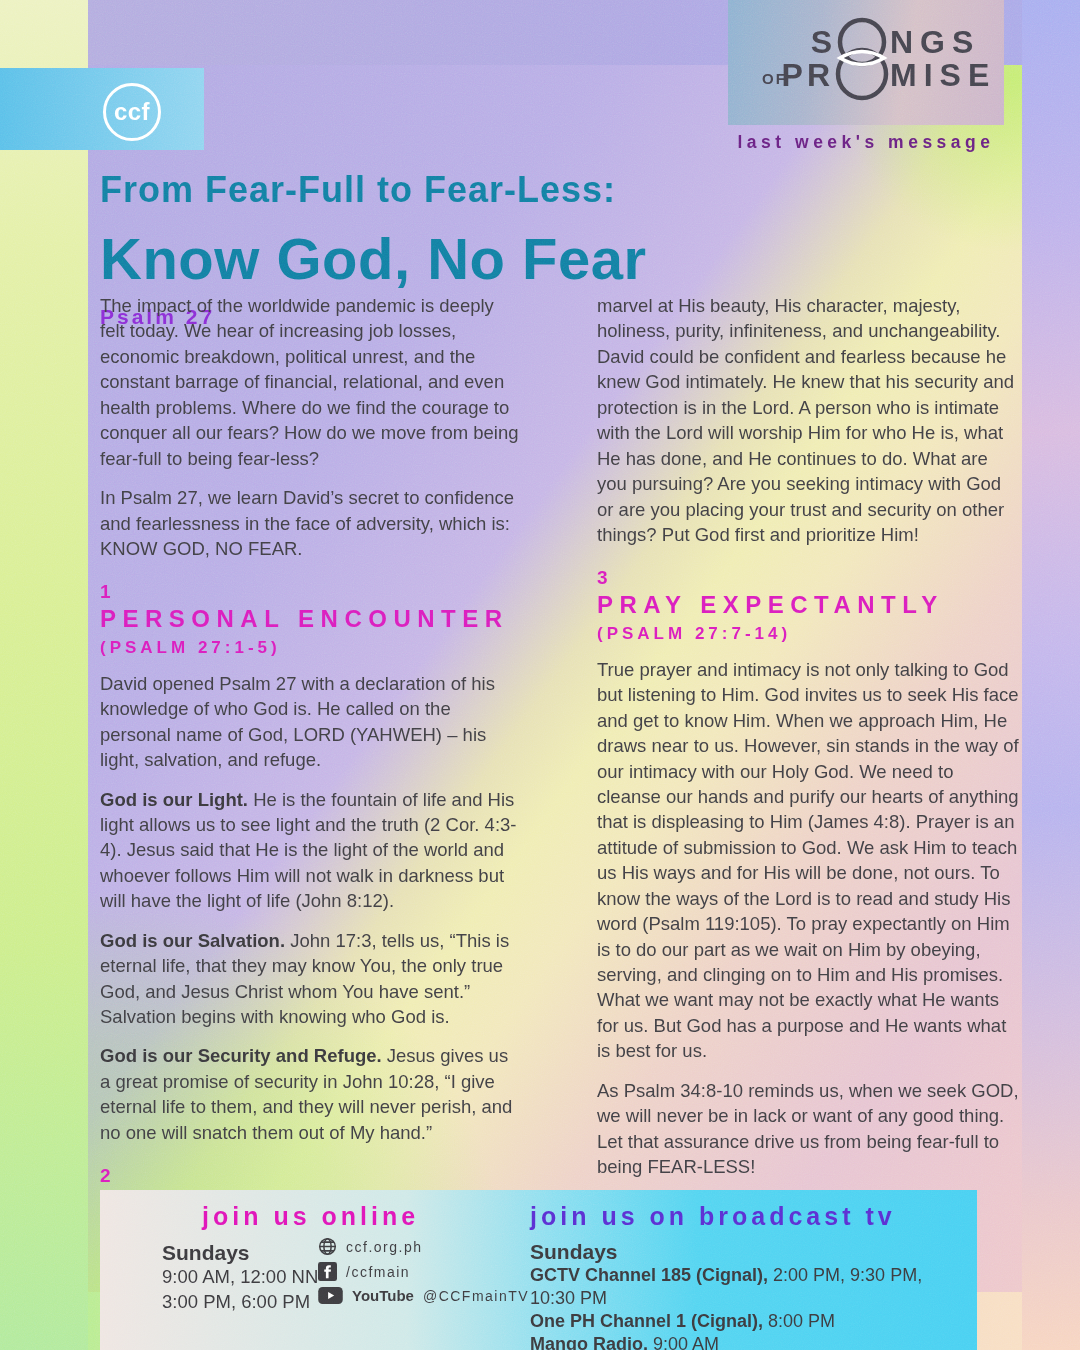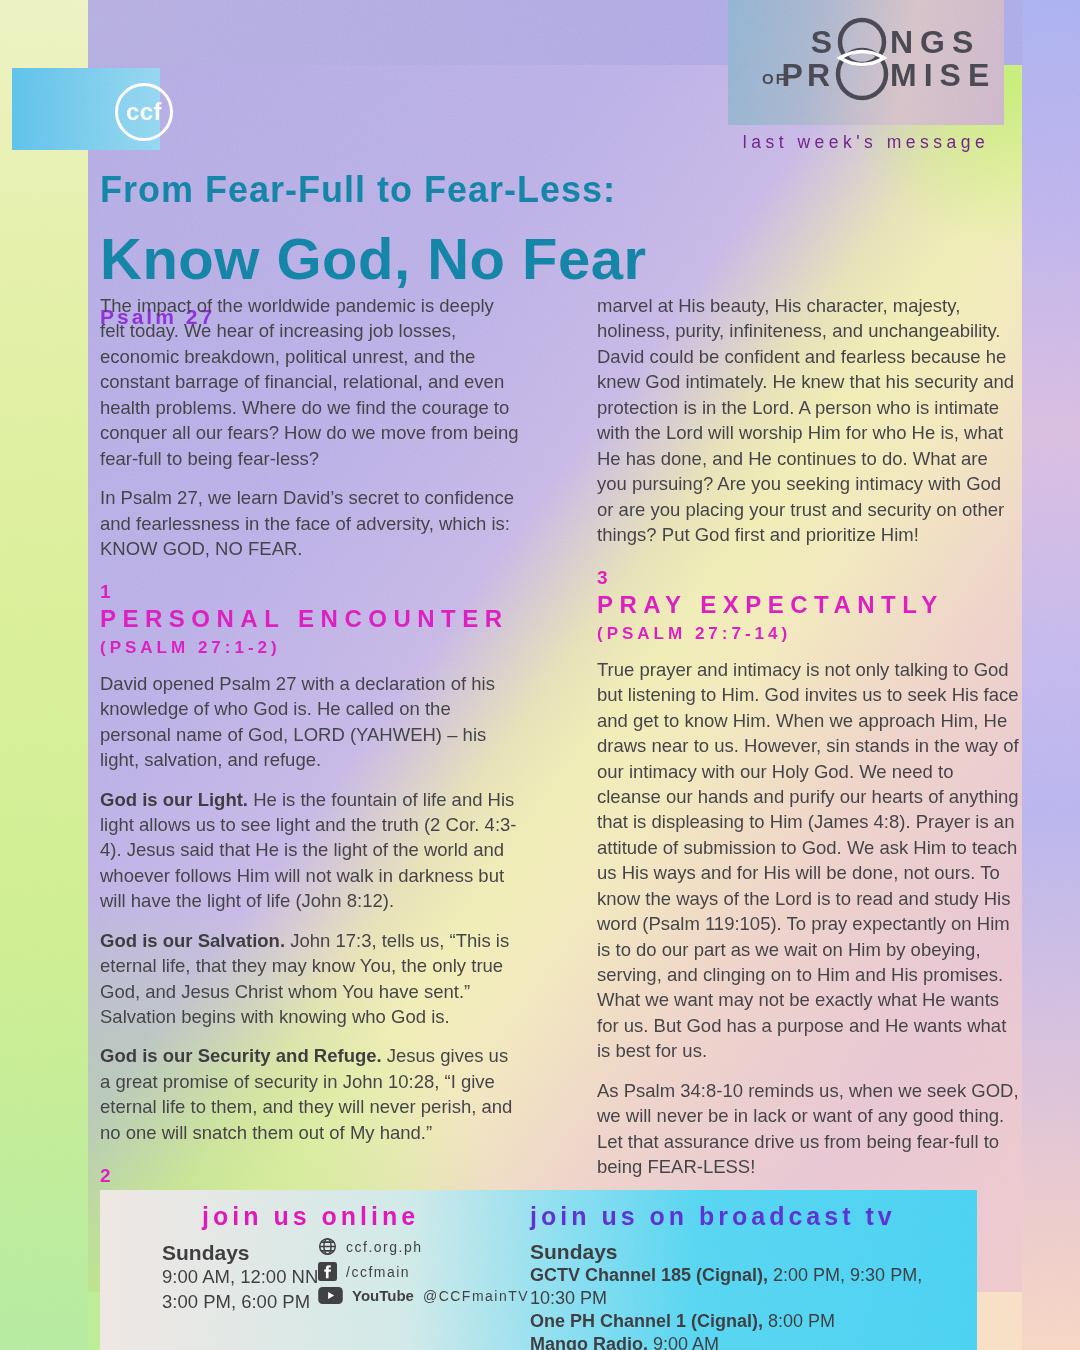--- a/index.html
+++ b/index.html
@@ -15,32 +15,32 @@
     background:linear-gradient(90deg,#b4addf,#afa8e3 60%,#abaae8);}
   .strip-bottom{position:absolute;left:88px;bottom:0;width:934px;height:58px;
     background:linear-gradient(90deg,#b9ec92 0%,#d6ef9a 18%,#efe9b4 40%,#f2d8c2 65%,#f8dfc4 100%);}
   .content-bg{position:absolute;left:88px;top:65px;width:934px;height:1227px;
     background:
       radial-gradient(circle 250px at 99% 1%, rgba(186,240,96,.75), rgba(186,240,96,0) 70%),
       radial-gradient(circle 560px at 2% 100%, rgba(153,232,94,.55), rgba(153,232,94,.28) 45%, rgba(153,232,94,0) 72%),
       linear-gradient(126deg,#b2aae3 0%,#b9aee6 28%,#c6b6e6 42%,#e7e1b6 50%,#f0edb4 55%,#f2e8bc 61%,#eed2c8 71%,#e7c5d2 84%,#eec8cb 100%);}
 
   
-  .ccf-band{position:absolute;left:0;top:68px;width:148px;height:82px;
-    background:linear-gradient(90deg,#5cc0e9,#92d5f0);margin-left:12px;}
+  .ccf-band{position:absolute;left:0;top:68px;width:204px;height:82px;
+    background:linear-gradient(90deg,#5cc0e9,#92d5f0);}
   .ccf-circle{position:absolute;left:103px;top:15px;width:52px;height:52px;border:3px solid #fff;
     border-radius:50%;display:flex;align-items:center;justify-content:center;
     color:#fff;font-weight:bold;font-size:24px;letter-spacing:.5px;}
 
   
   .sop-box{position:absolute;left:728px;top:0;width:276px;height:125px;
     background:linear-gradient(100deg,#8eb2d1 0%,#a9b4cd 32%,#d5c1c7 64%,#ccb5ca 100%);}
   .sop-box svg{display:block;margin:12px auto 0;}
   .tagline{position:absolute;left:728px;top:132px;width:276px;text-align:center;
-    font-size:17.5px;font-weight:normal;letter-spacing:4.5px;color:var(--tagline-purple,#6a2383);}
+    font-size:17.5px;font-weight:bold;letter-spacing:4.5px;color:var(--tagline-purple,#6a2383);}
 
   
   .masthead{position:absolute;left:100px;top:172px;}
   .kicker{font-size:36px;font-weight:bold;letter-spacing:1px;line-height:1;color:var(--headline-teal,#147fa3);}
   .page-title{font-size:58px;font-weight:bold;letter-spacing:.5px;line-height:1;margin:22px 0 0;color:var(--headline-teal,#147fa3);}
   .psalm{font-size:21px;font-weight:bold;letter-spacing:3px;margin-top:17px;color:var(--psalm-purple,#8b2fd6);}
 
   
   .col{position:absolute;top:293px;font-size:18.5px;line-height:1.375;color:var(--body-text,#414045);}
   .col-left{left:100px;width:422px;}
@@ -116,21 +116,21 @@
     <div class="psalm">Psalm 27</div>
   </header>
 
   <div class="col col-left">
     <p class="para">The impact of the worldwide pandemic is deeply felt today. We hear of increasing job losses, economic breakdown, political unrest, and the constant barrage of financial, relational, and even health problems. Where do we find the courage to conquer all our fears? How do we move from being fear-full to being fear-less?</p>
     <p class="para">In Psalm 27, we learn David’s secret to confidence and fearlessness in the face of adversity, which is: KNOW GOD, NO FEAR.</p>
 
     <div class="sec">
       <div class="sec-num">1</div>
       <div class="sec-title">PERSONAL ENCOUNTER</div>
-      <div class="sec-ref">(PSALM 27:1-2)</div>
+      <div class="sec-ref">(PSALM 27:1-5)</div>
     </div>
     <p class="para">David opened Psalm 27 with a declaration of his knowledge of who God is. He called on the personal name of God, LORD (YAHWEH) – his light, salvation, and refuge.</p>
     <p class="para"><strong class="lead">God is our Light.</strong><span>He is the fountain of life and His light allows us to see light and the truth (2 Cor. 4:3-4). Jesus said that He is the light of the world and whoever follows Him will not walk in darkness but will have the light of life (John 8:12).</span></p>
     <p class="para"><strong class="lead">God is our Salvation.</strong><span>John 17:3, tells us, “This is eternal life, that they may know You, the only true God, and Jesus Christ whom You have sent.” Salvation begins with knowing who God is.</span></p>
     <p class="para"><strong class="lead">God is our Security and Refuge.</strong><span>Jesus gives us a great promise of security in John 10:28, “I give eternal life to them, and they will never perish, and no one will snatch them out of My hand.”</span></p>
 
     <div class="sec">
       <div class="sec-num">2</div>
       <div class="sec-title">PURSUE INTIMACY</div>
       <div class="sec-ref">(PSALM 27:4-6)</div>

